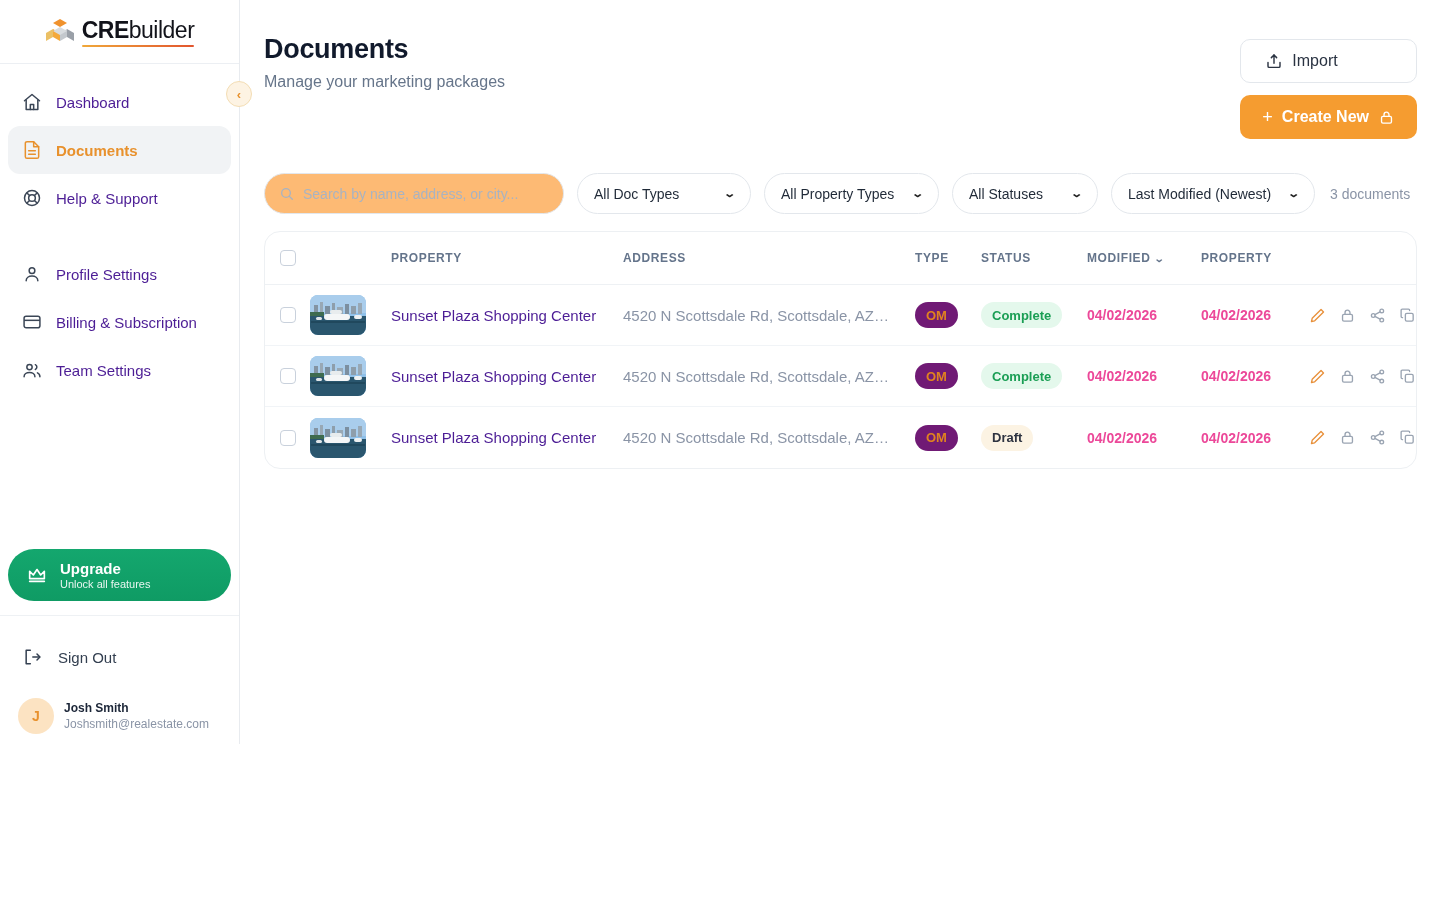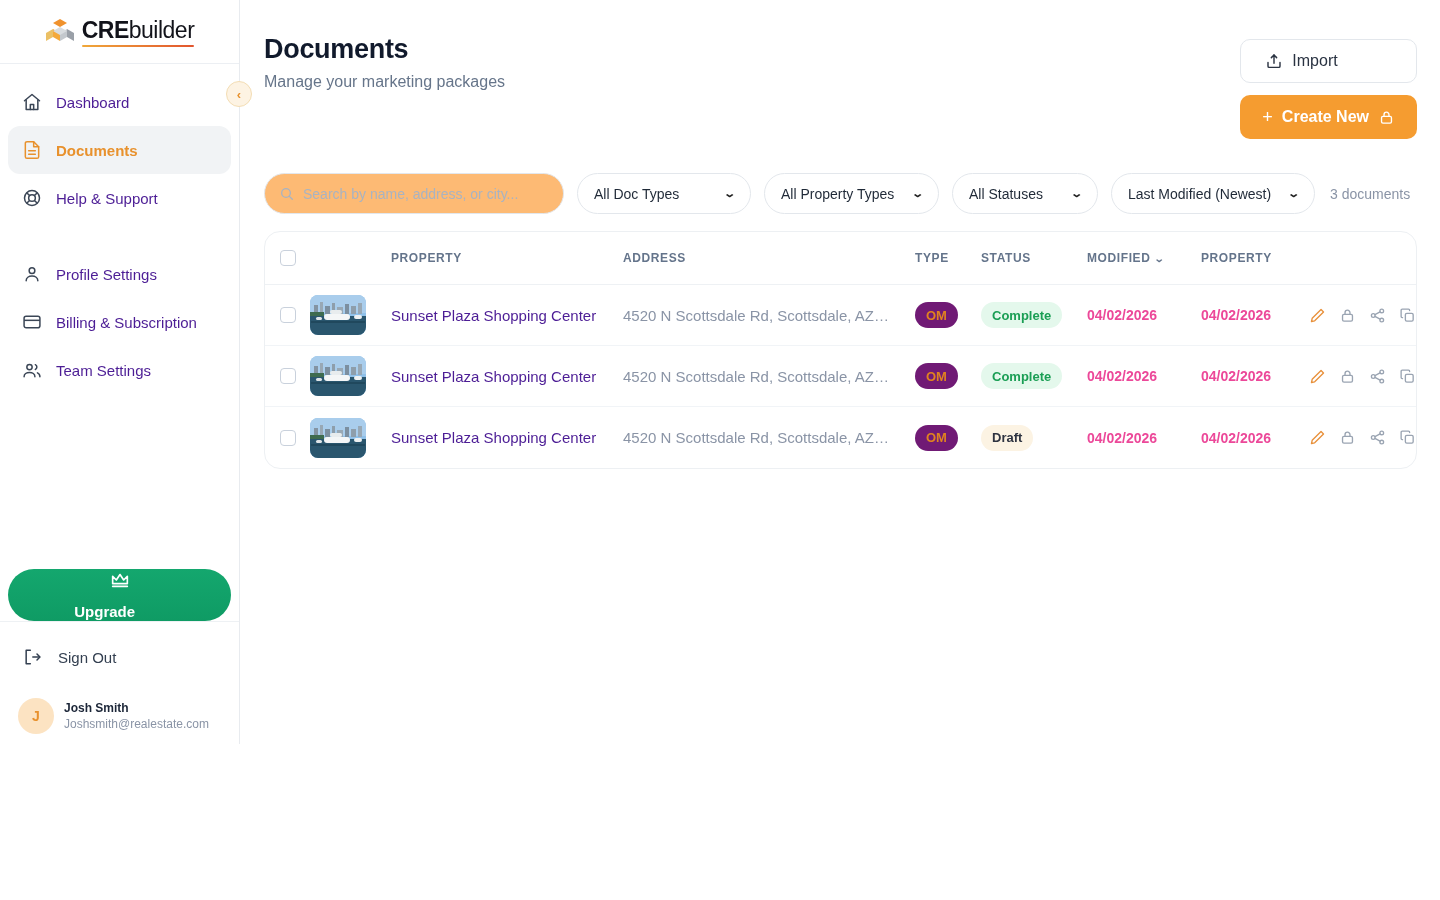--- a/index.html
+++ b/index.html
@@ -44,26 +44,26 @@
   .nav-item.active { background:#f1f3f5; color:#e8912d; font-weight:600; }
   .nav-item.active .ni { color:#e8912d; }
   .nav-gap { height:28px; }
 
   .sidebar-spacer { flex:1; }
 
   .upgrade-btn {
     margin:0 8px 0 8px; height:52px; border-radius:26px;
     background:linear-gradient(180deg,#14a76e,#0f9b64);
     color:#fff; display:flex; align-items:center; gap:12px;
-    padding:0 18px; cursor:pointer;flex-direction:column;
+    padding:0 18px; cursor:pointer;
   }
   .upgrade-txt .t1 { font-size:15px; font-weight:700; line-height:18px; }
   .upgrade-txt .t2 { font-size:11px; opacity:.9; line-height:13px; }
 
-  .sidebar-footer { border-top:1px solid #eef1f4; margin-top:0; padding:12px 8px 0 8px; }
+  .sidebar-footer { border-top:1px solid #eef1f4; margin-top:14px; padding:18px 8px 0 8px; }
   .signout {
     display:flex; align-items:center; gap:16px; height:46px; padding:0 14px;
     font-size:15px; color:#333f50; cursor:pointer; border-radius:12px;
   }
   .user-row { display:flex; align-items:center; gap:10px; padding:8px 10px 0 10px; height:64px; }
   .avatar {
     width:36px; height:36px; border-radius:50%;
     background:#fce3c2; color:#e8912d; font-weight:700; font-size:14px;
     display:flex; align-items:center; justify-content:center;
   }

